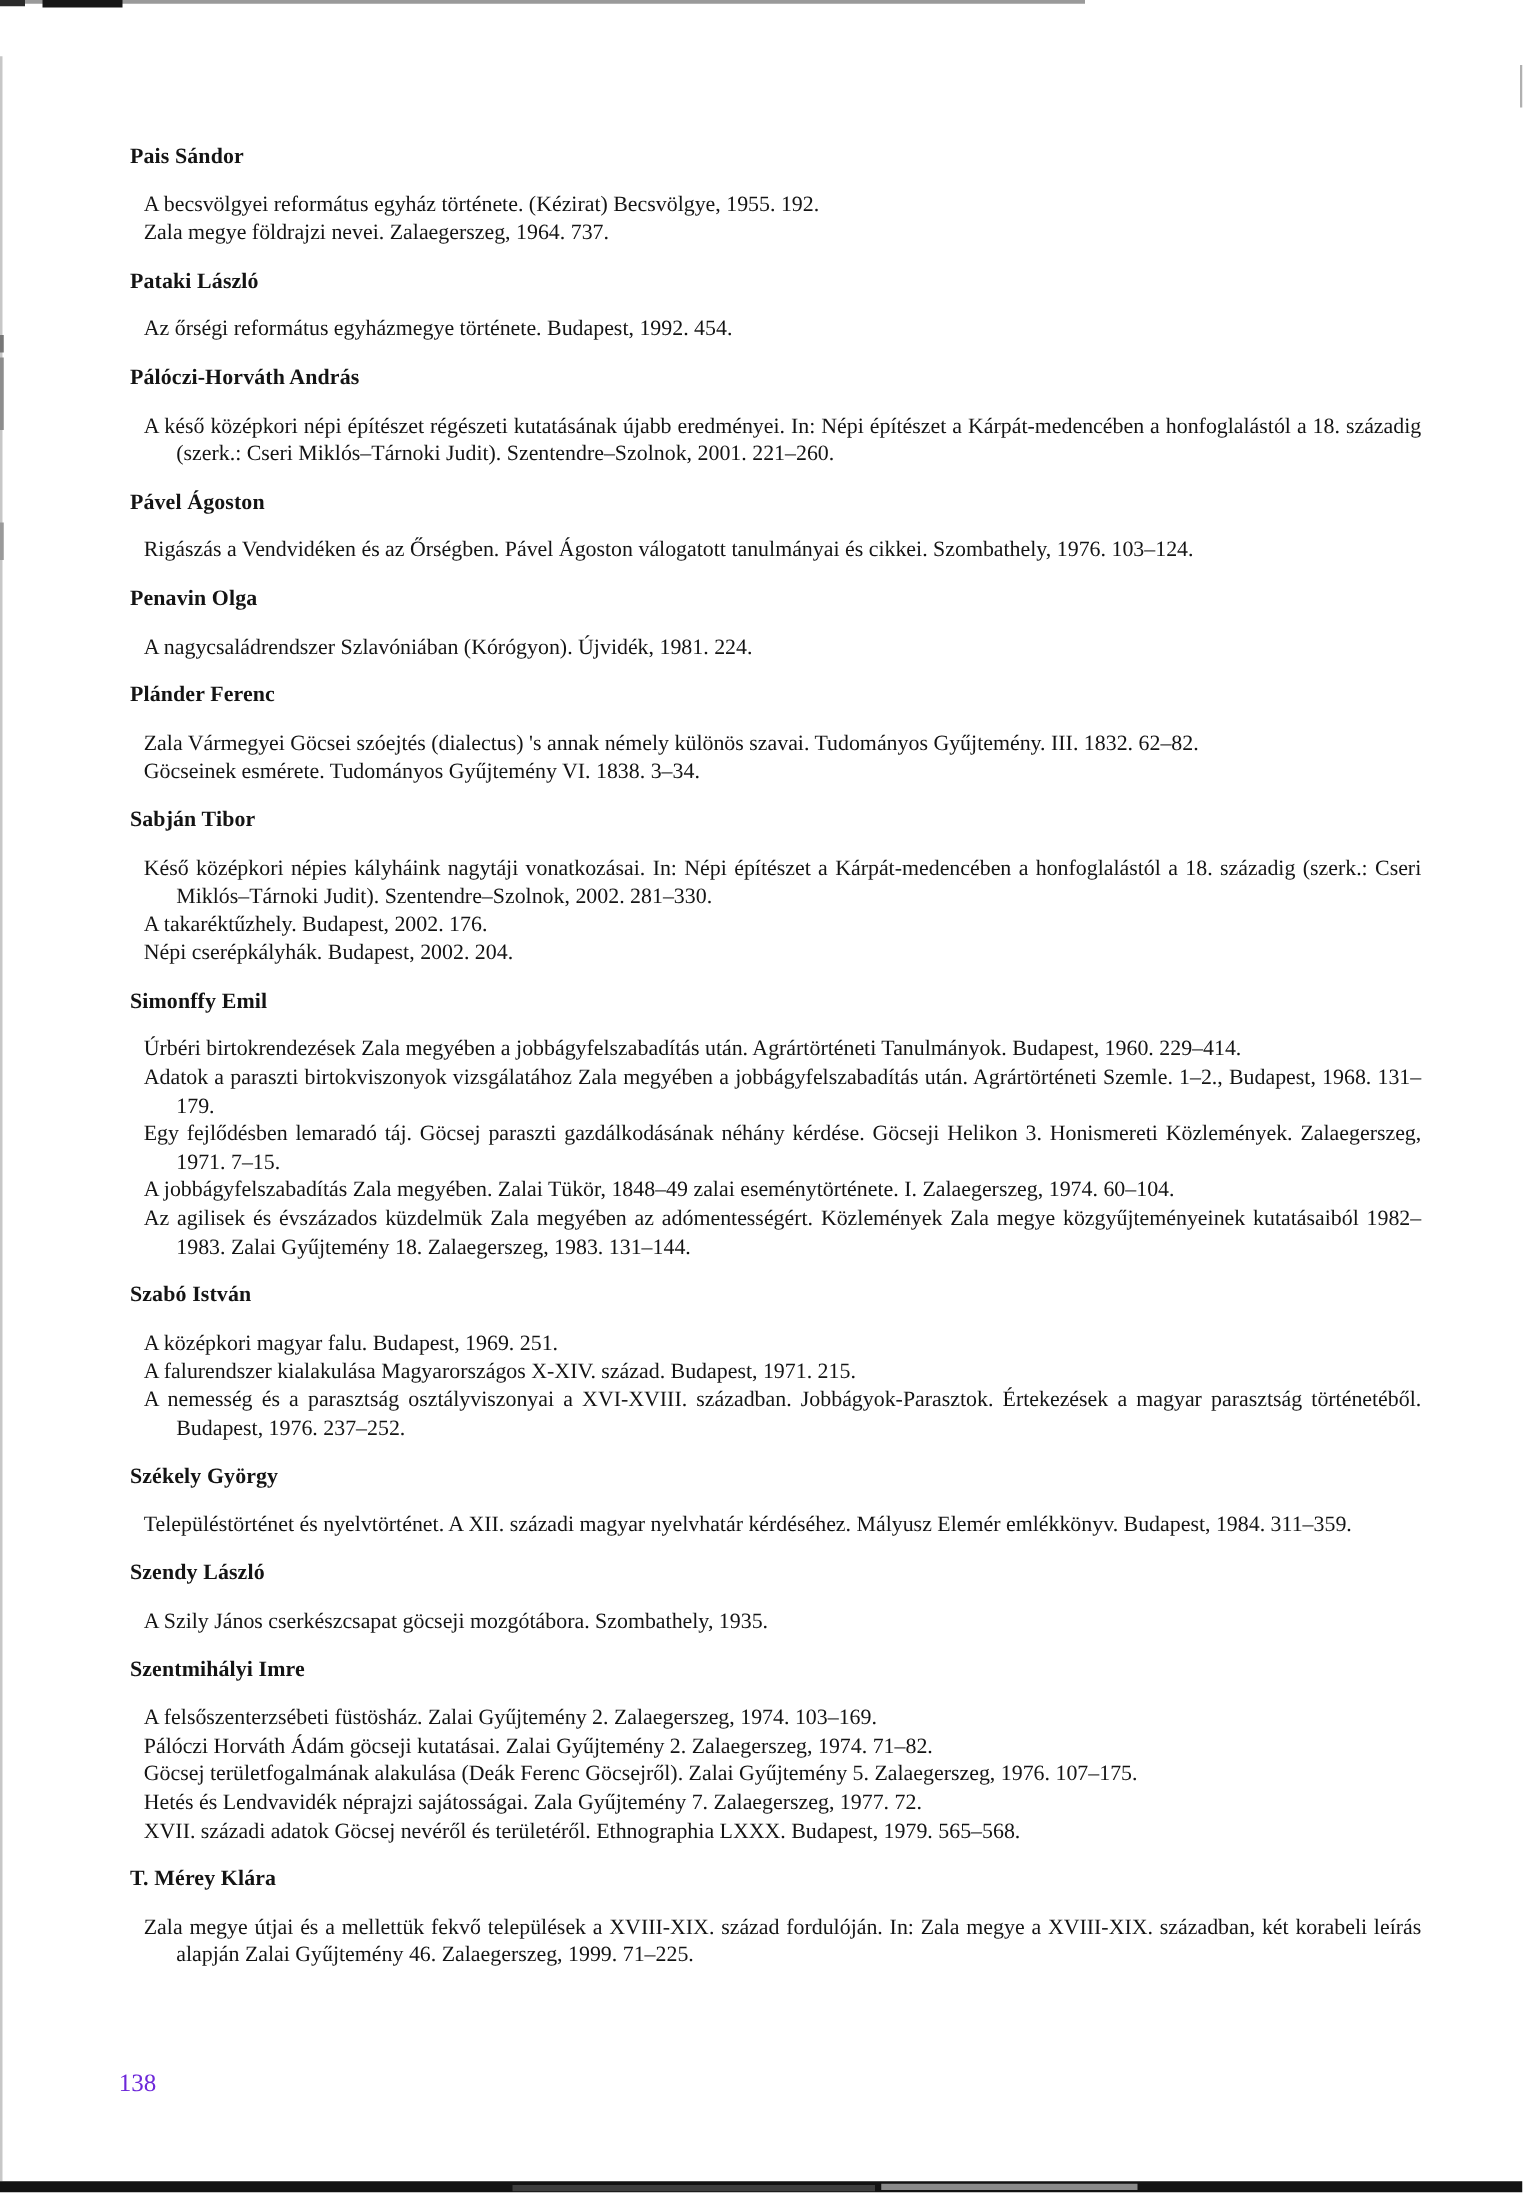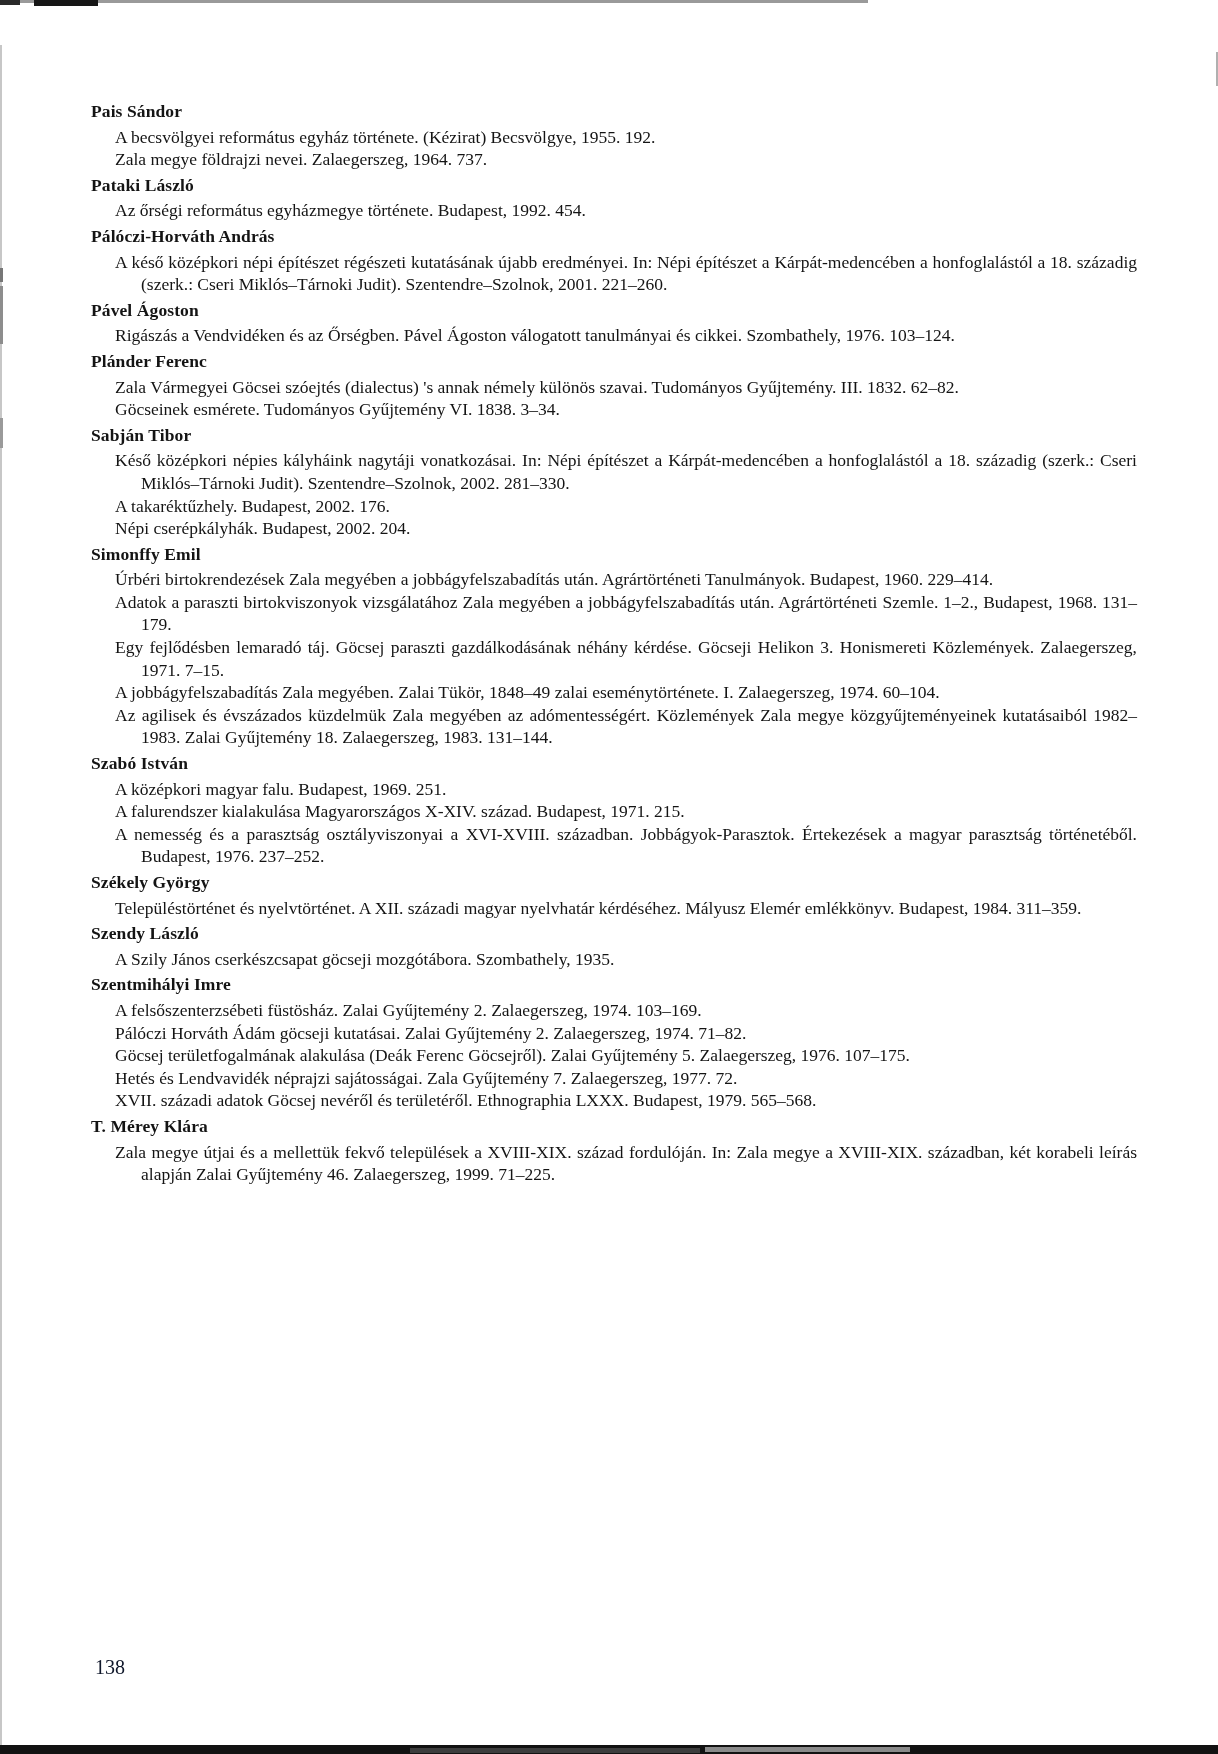--- a/index.html
+++ b/index.html
@@ -19,36 +19,36 @@
     left: 88px;
     width: 1049px;
     font-size: 17.5px;
     line-height: 22.6px;
   }
   .entry { margin: 0; }
   .author {
     font-weight: 700;
     font-size: 17.5px;
     line-height: 22.6px;
-    margin: 3px;
+    margin: 16px;
     letter-spacing: 0.1px;
   }
   .work {
     margin: 0;
     padding-left: 53px;
     text-indent: -26px;
     text-align: justify;
   }
   .page-number {
     position: absolute;
     left: 95px;
     top: 1655px;
     font-size: 20px;
     line-height: 24px;
-    color: #0f172a;
+    color: #6d28d9;
   }
   
   .scan-top-gray   { position: absolute; top: 0; left: 0; width: 868px; height: 3px; background: #9a9a9a; }
   .scan-top-black1 { position: absolute; top: 0; left: 0; width: 20px; height: 5px; background: #2a2a2a; }
   .scan-top-black2 { position: absolute; top: 0; left: 34px; width: 64px; height: 6px; background: #161616; }
   .scan-bottom-bar { position: absolute; bottom: 0; left: 0; width: 1218px; height: 9px; background: #121212; }
   .scan-bottom-lite1 { position: absolute; bottom: 1px; left: 410px; width: 290px; height: 5px; background: #3d3d3d; }
   .scan-bottom-lite2 { position: absolute; bottom: 2px; left: 705px; width: 205px; height: 5px; background: #8a8a8a; }
   .scan-left-line  { position: absolute; top: 45px; left: 0; width: 2px; height: 1700px; background: #c7c7c7; }
   .scan-left-tick1 { position: absolute; top: 268px; left: 0; width: 3px; height: 14px; background: #777; }
@@ -90,20 +90,24 @@
   <section class="entry">
     <h3 class="author">Pálóczi-Horváth András</h3>
     <p class="work">A késő középkori népi építészet régészeti kutatásának újabb eredményei. In: Népi építészet a Kárpát-medencében a honfoglalástól a 18. századig (szerk.: Cseri Miklós–Tárnoki Judit). Szentendre–Szolnok, 2001. 221–260.</p>
   </section>
 
   <section class="entry">
     <h3 class="author">Pável Ágoston</h3>
     <p class="work">Rigászás a Vendvidéken és az Őrségben. Pável Ágoston válogatott tanulmányai és cikkei. Szombathely, 1976. 103–124.</p>
   </section>
 
+  <section class="entry">
+    <h3 class="author">Penavin Olga</h3>
+    <p class="work">A nagycsaládrendszer Szlavóniában (Kórógyon). Újvidék, 1981. 224.</p>
+  </section>
 
   <section class="entry">
     <h3 class="author">Plánder Ferenc</h3>
     <p class="work">Zala Vármegyei Göcsei szóejtés (dialectus) 's annak némely különös szavai. Tudományos Gyűjtemény. III. 1832. 62–82.</p>
     <p class="work">Göcseinek esmérete. Tudományos Gyűjtemény VI. 1838. 3–34.</p>
   </section>
 
   <section class="entry">
     <h3 class="author">Sabján Tibor</h3>
     <p class="work">Késő középkori népies kályháink nagytáji vonatkozásai. In: Népi építészet a Kárpát-medencében a honfoglalástól a 18. századig (szerk.: Cseri Miklós–Tárnoki Judit). Szentendre–Szolnok, 2002. 281–330.</p>

